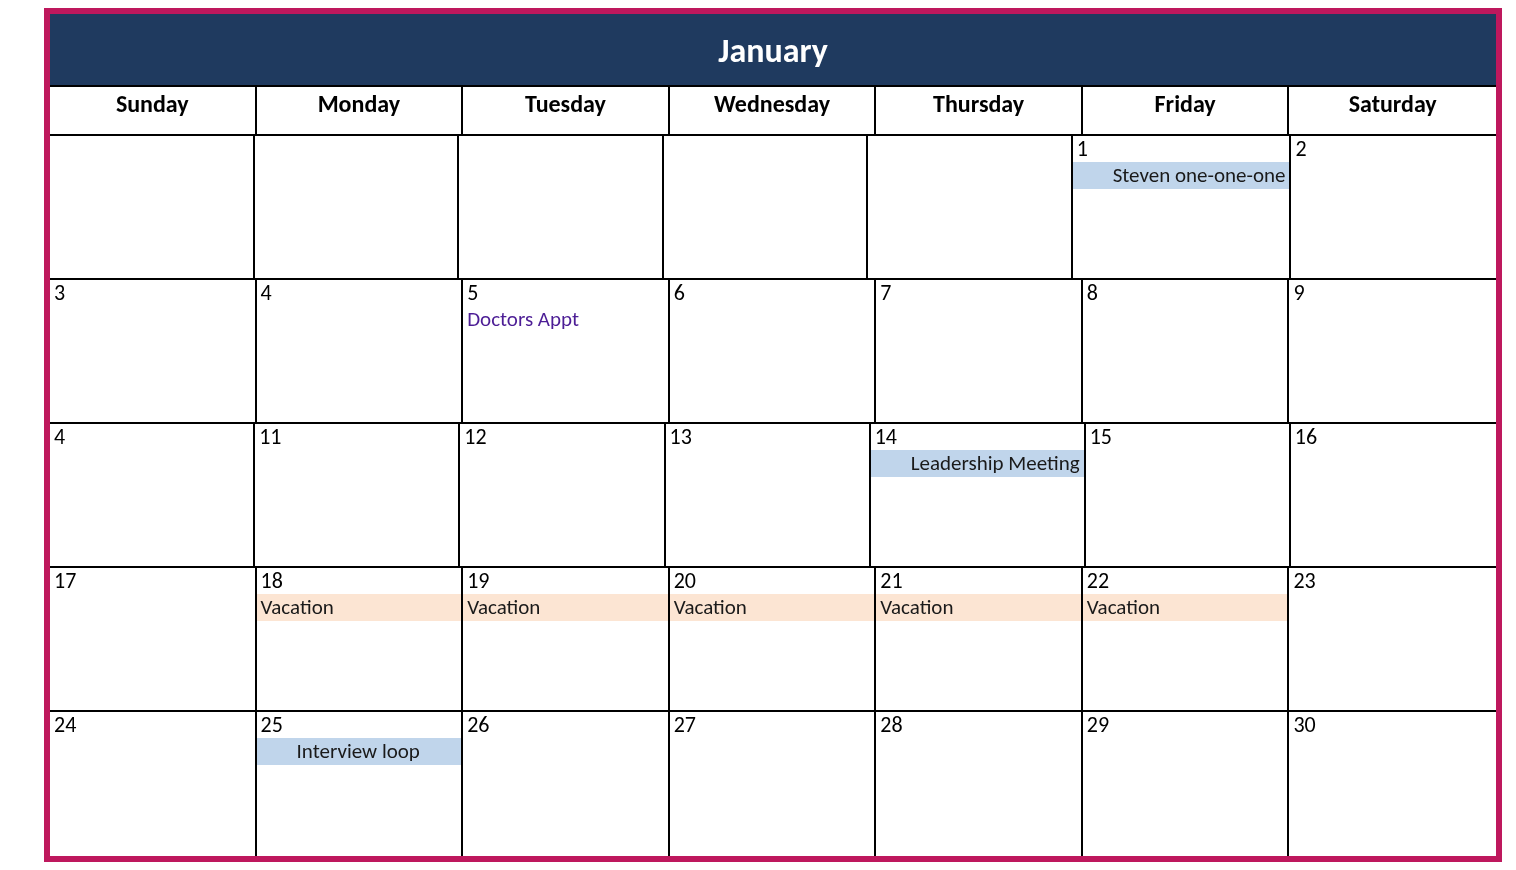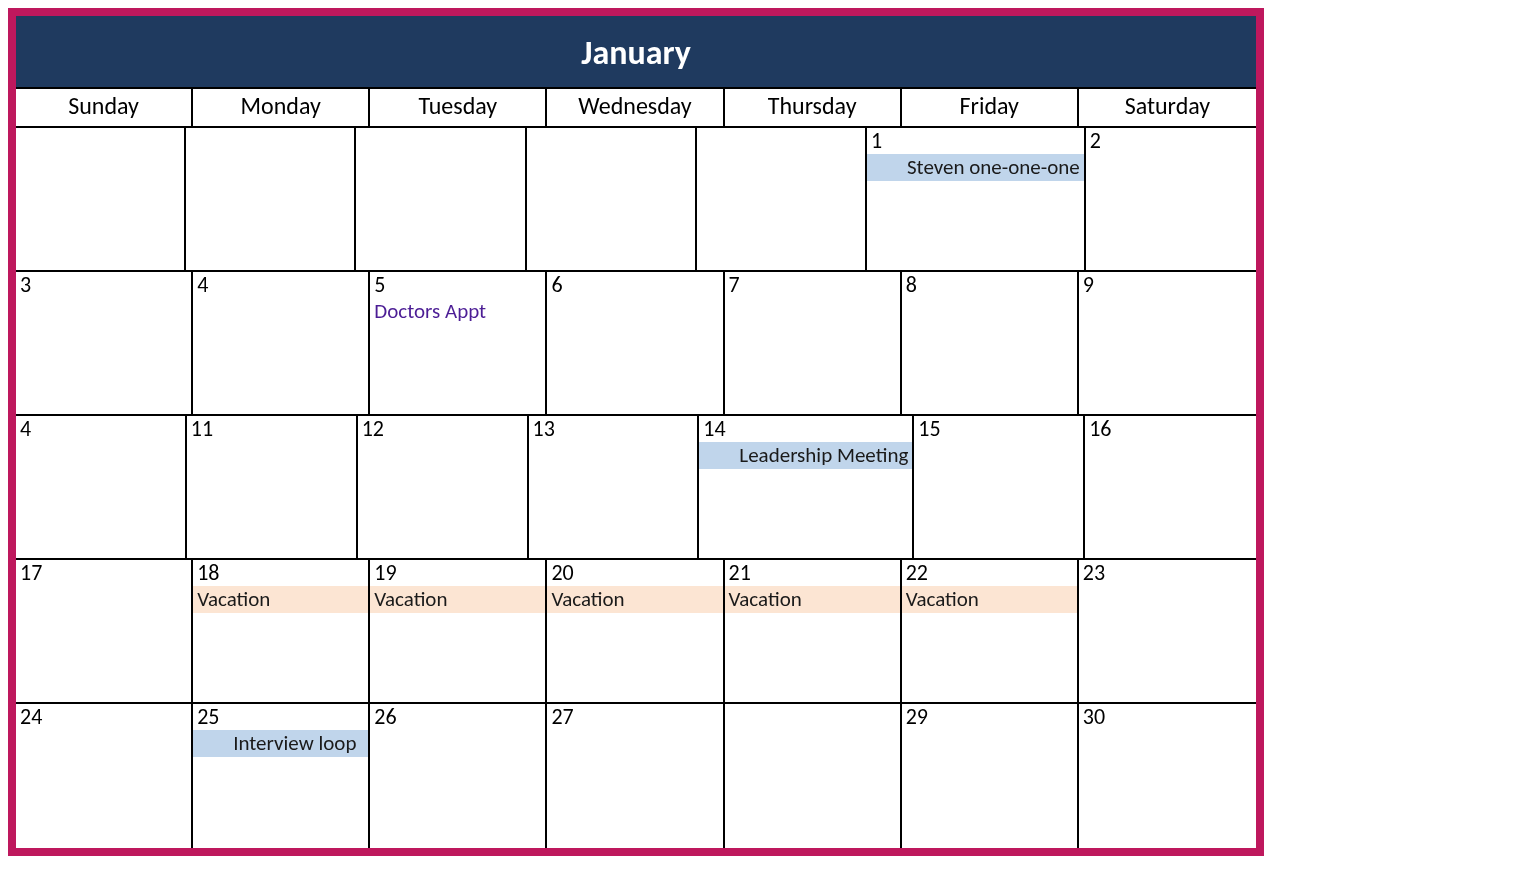--- a/index.html
+++ b/index.html
@@ -6,43 +6,45 @@
       box-sizing: border-box;
       margin: 0;
       padding: 0;
     }
     body {
       font-family: Calibri, "Segoe UI", Arial, sans-serif;
       background: #fff;
       padding: 8px;
     }
     .calendar {
-      width: 1256px;
-      border: 8px solid #be185d;
+      width: 1458px;
+      border: 6px solid #be185d;
+      margin-left: 36px;
     }
     .month-header {
       background: #1f3a5f;
       color: #fff;
       text-align: center;
       font-size: 34px;
       font-weight: bold;
       padding: 16px 0 14px 0;
       border-bottom: 2px solid #000;
     }
     .day-headers {
       display: grid;
       grid-template-columns: repeat(7, 1fr);
     }
     .day-header {
       text-align: center;
       font-size: 24px;
-      padding: 2px 0 6px 0;
+      padding: 2px 0 16px 0;
       border-right: 2px solid #000;
       border-bottom: 2px solid #000;
       background: #fff;
+      font-weight: bold;
     }
     .day-header:last-child {
       border-right: none;
     }
     .weeks {
       display: grid;
       grid-template-rows: repeat(5, 1fr);
     }
     .week {
       display: grid;
@@ -211,20 +213,21 @@
           <div class="day-number">25</div>
           <div class="event blue">Interview loop</div>
         </div>
         <div class="day">
           <div class="day-number">26</div>
         </div>
         <div class="day">
           <div class="day-number">27</div>
         </div>
         <div class="day">
+          <div class="day-number">28</div>
         </div>
         <div class="day">
           <div class="day-number">29</div>
         </div>
         <div class="day">
           <div class="day-number">30</div>
         </div>
       </div>
     </div>
 </div>

